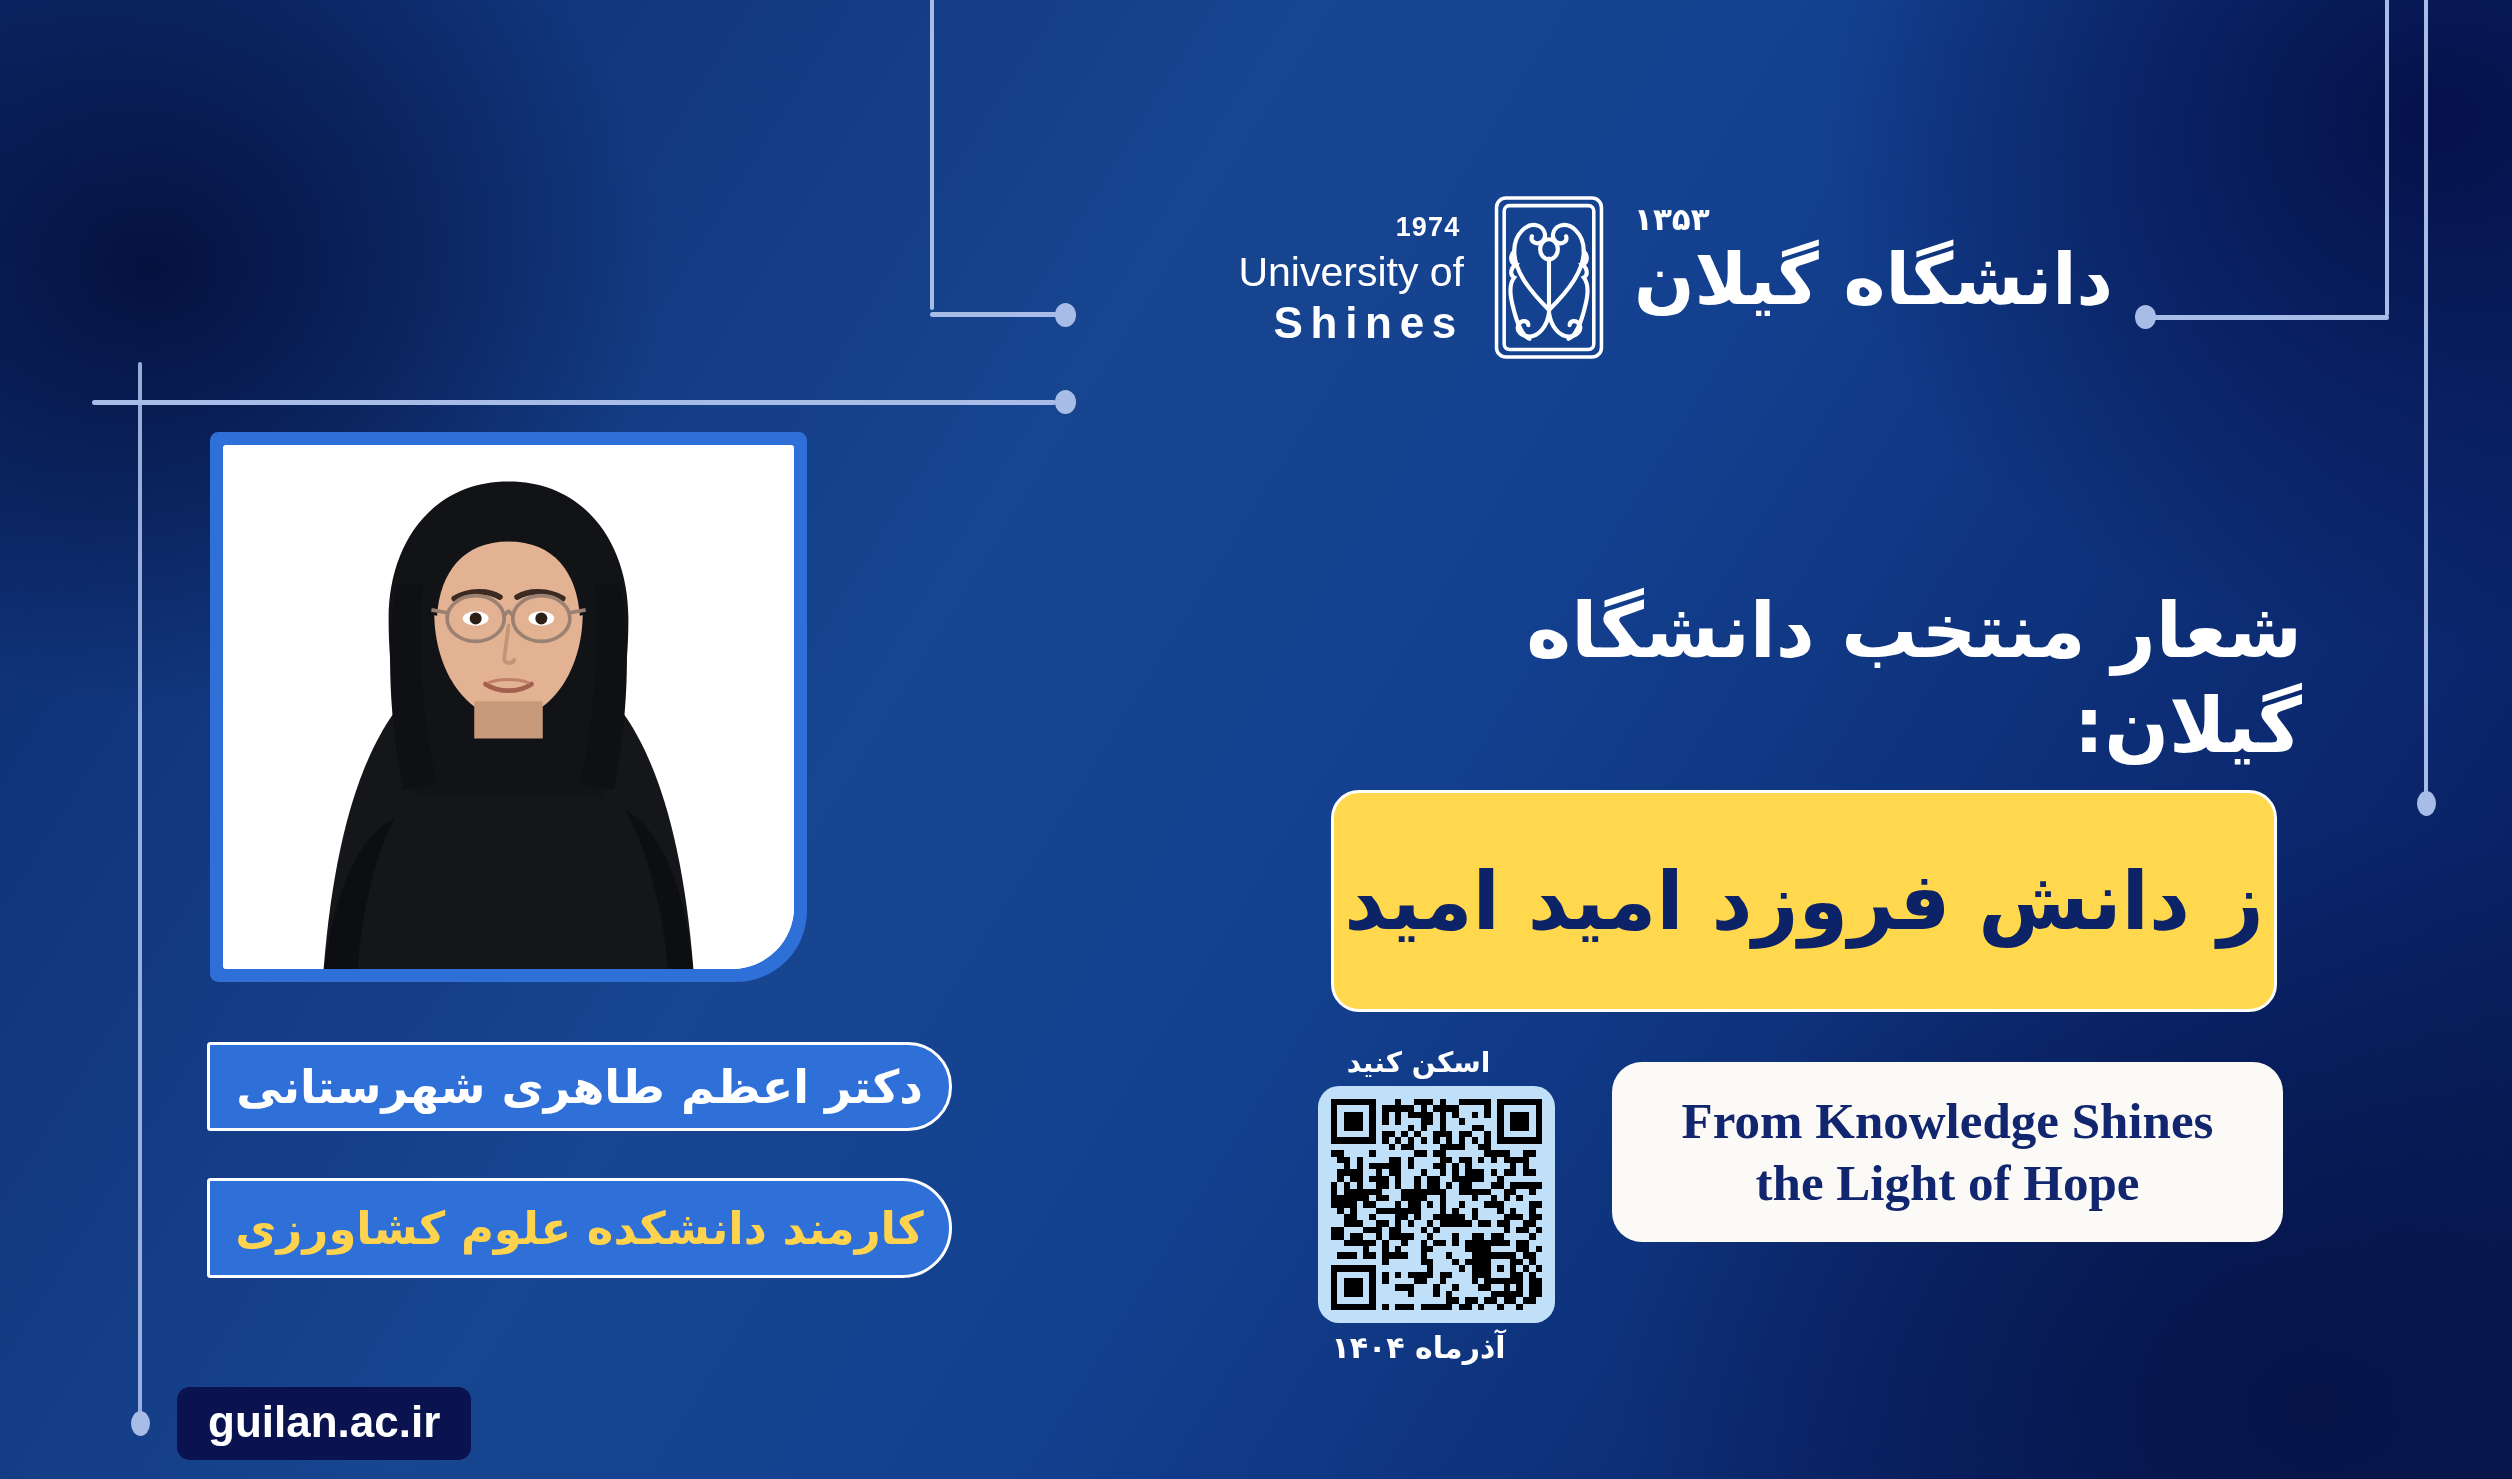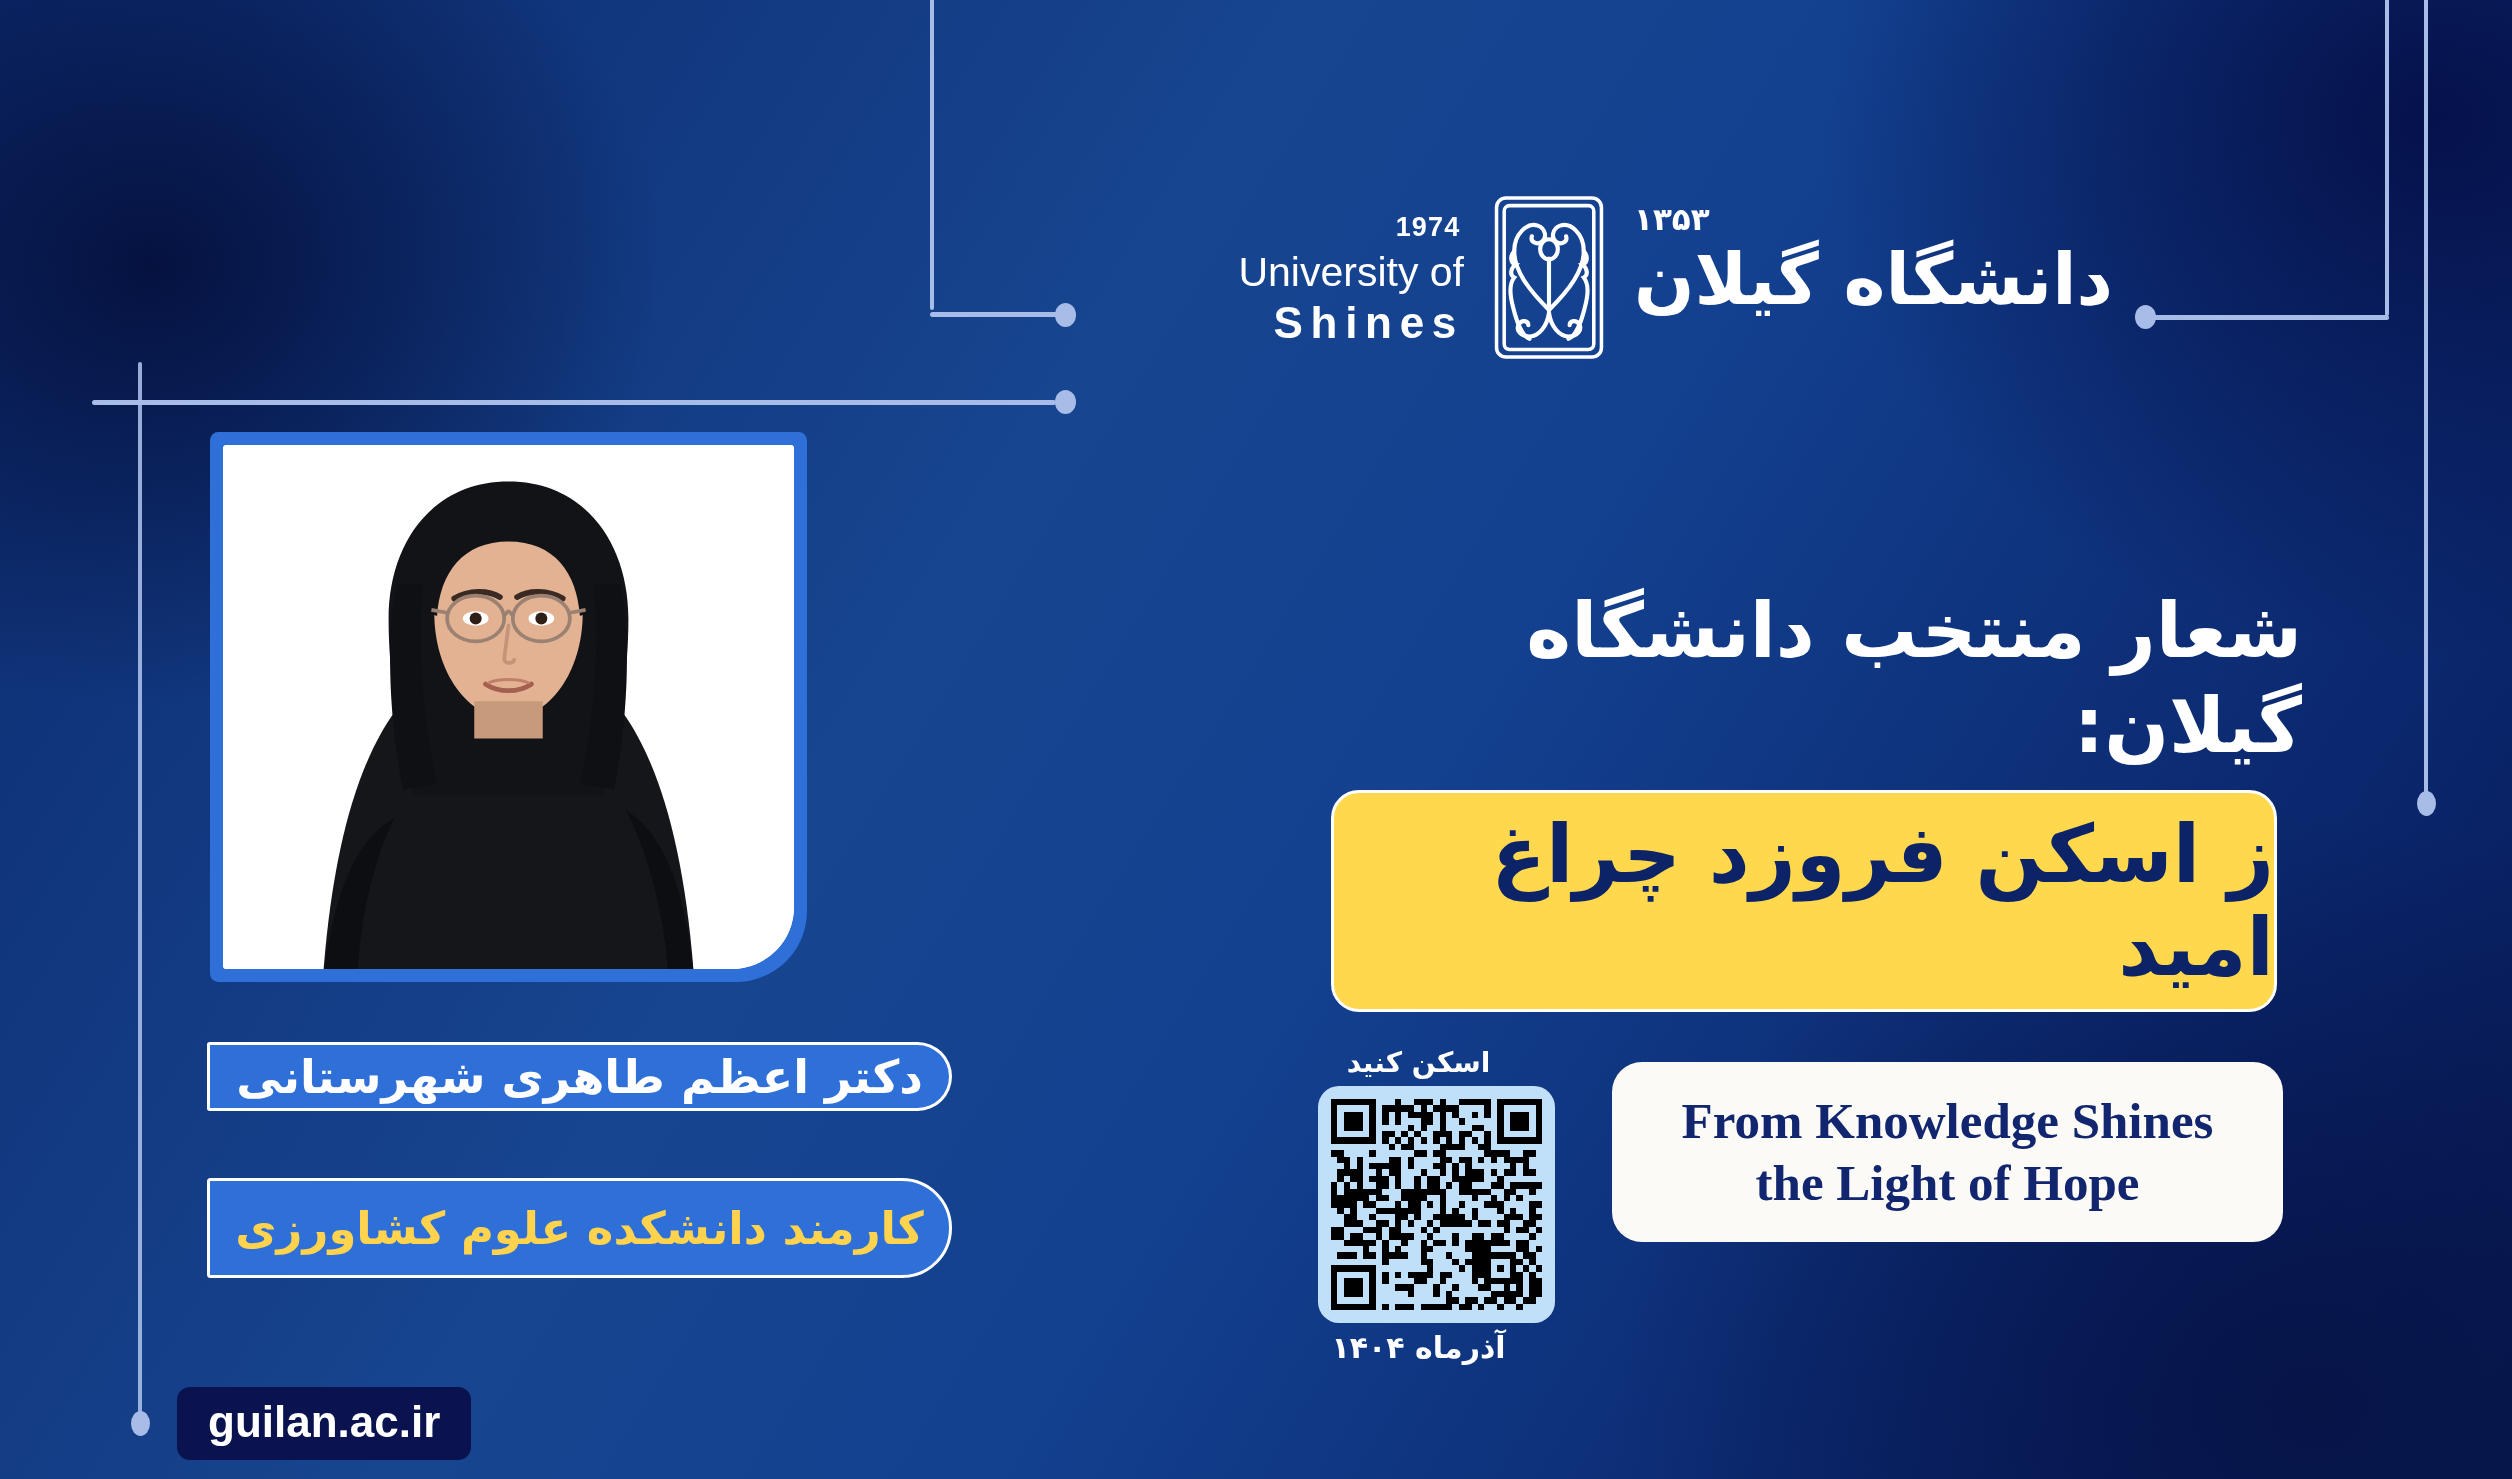--- a/index.html
+++ b/index.html
@@ -78,21 +78,21 @@
     position:absolute;
     background:#2f6fd8;
     border:3px solid #ffffff;
     display:flex; align-items:center; justify-content:center;
     direction:rtl;
     font-family:"DejaVu Sans", sans-serif;
     font-weight:700;
     text-align:center;
   }
   .pill-name {
-    left:207px; top:1042px; width:745px; height:69px;
+    left:207px; top:1042px; width:745px; height:89px;
     border-radius:3.5px 44px 44px 3.5px;
     color:#ffffff; font-size:46px;
   }
   .pill-role {
     left:207px; top:1178px; width:745px; height:100px;
     border-radius:3.5px 50px 50px 3.5px;
     color:#ffd34d; font-size:45px;
   }
 
   
@@ -260,21 +260,21 @@
   </div>
   <div class="pill pill-role">
     <span>کارمند دانشکده علوم کشاورزی</span>
   </div>
 
   <div class="site-badge">guilan.ac.ir</div>
 
   <div class="slogan-title">شعار منتخب دانشگاه گیلان:</div>
 
   <div class="slogan-box">
-    <span>ز اسکن فروزد چراغ امید</span>
+    <span>ز دانش فروزد امید امید</span>
   </div>
 
   <div class="english-box">
     <span>From Knowledge Shines</span>
     <span>the Light of Hope</span>
   </div>
 
   <div class="qr-wrap">
     <div class="qr-caption">اسکن کنید</div>
     <div class="qr-box">

